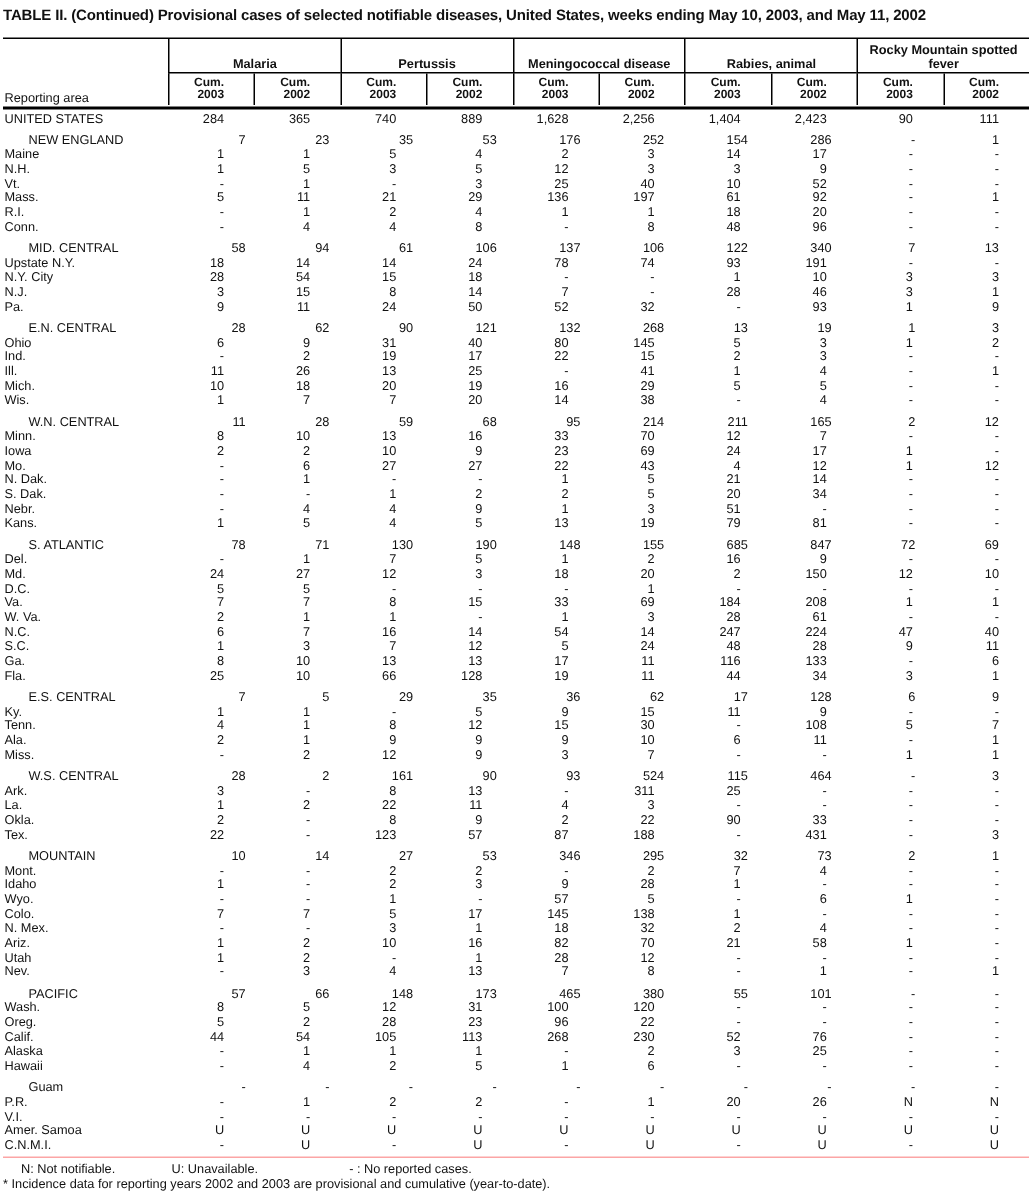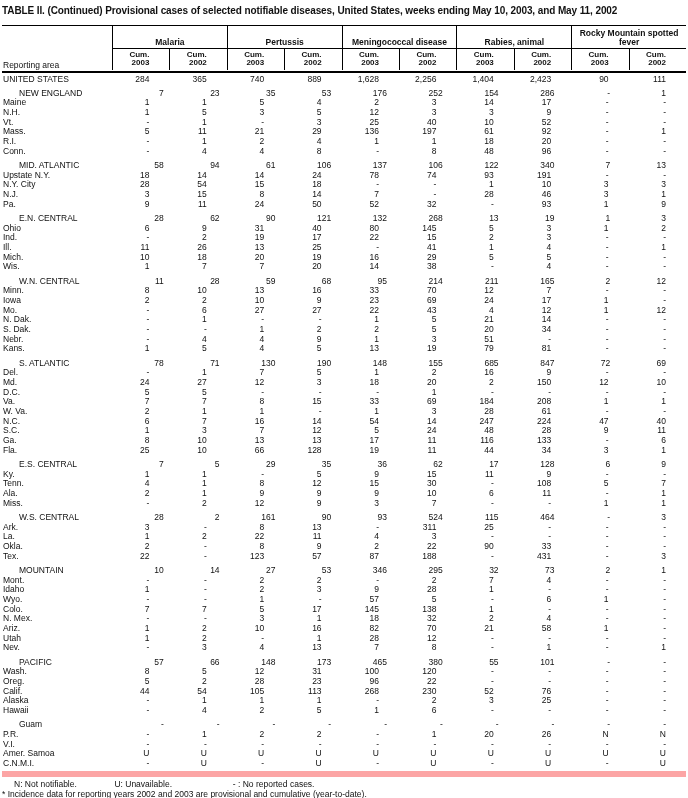--- a/index.html
+++ b/index.html
@@ -30,21 +30,21 @@
     border-left: 1px solid #000;
     text-align: right; padding: 2px 20px 1px 0;
     font-weight: bold; font-size: 8px; line-height: 8.5px; height: 18px;
   }
   .h-area {
     display: flex; align-items: flex-end;
     font-weight: normal; font-size: 8.5px; padding: 0 0 1px 1px; height: 21px;
   }
 
   
-  .tbody { border-bottom: 6px solid #fca5a5; padding-top: 2px; padding-bottom: 2px; }
+  .tbody { border-bottom: 1px solid #fca5a5; padding-top: 2px; padding-bottom: 2px; }
   .trow { display: grid; grid-template-columns: 110px repeat(10, 1fr); height: 9.7px; }
   .trow.gap { margin-top: 4.5px; margin-left: 16px; }
   .tlabel { font-size: 8.5px; line-height: 9.7px; padding-left: 1px; white-space: nowrap; }
   .tval  { font-size: 8.5px; line-height: 9.7px; text-align: right; padding-right: 20px; white-space: nowrap; }
 
   
   .footnotes { padding-top: 2px; font-size: 8.5px; line-height: 10.5px; }
   .legend span { display: inline-block; }
   .legend .l0 { width: 98px; margin-left: 12px; }
   .legend .l1 { width: 116px; }
@@ -224,21 +224,21 @@
         <div class="tval">4</div>
         <div class="tval">8</div>
         <div class="tval">-</div>
         <div class="tval">8</div>
         <div class="tval">48</div>
         <div class="tval">96</div>
         <div class="tval">-</div>
         <div class="tval">-</div>
       </div>
       <div class="trow gap">
-        <div class="tlabel">MID. ATLANTIC</div>
+        <div class="tlabel">MID. CENTRAL</div>
         <div class="tval">58</div>
         <div class="tval">94</div>
         <div class="tval">61</div>
         <div class="tval">106</div>
         <div class="tval">137</div>
         <div class="tval">106</div>
         <div class="tval">122</div>
         <div class="tval">340</div>
         <div class="tval">7</div>
         <div class="tval">13</div>

